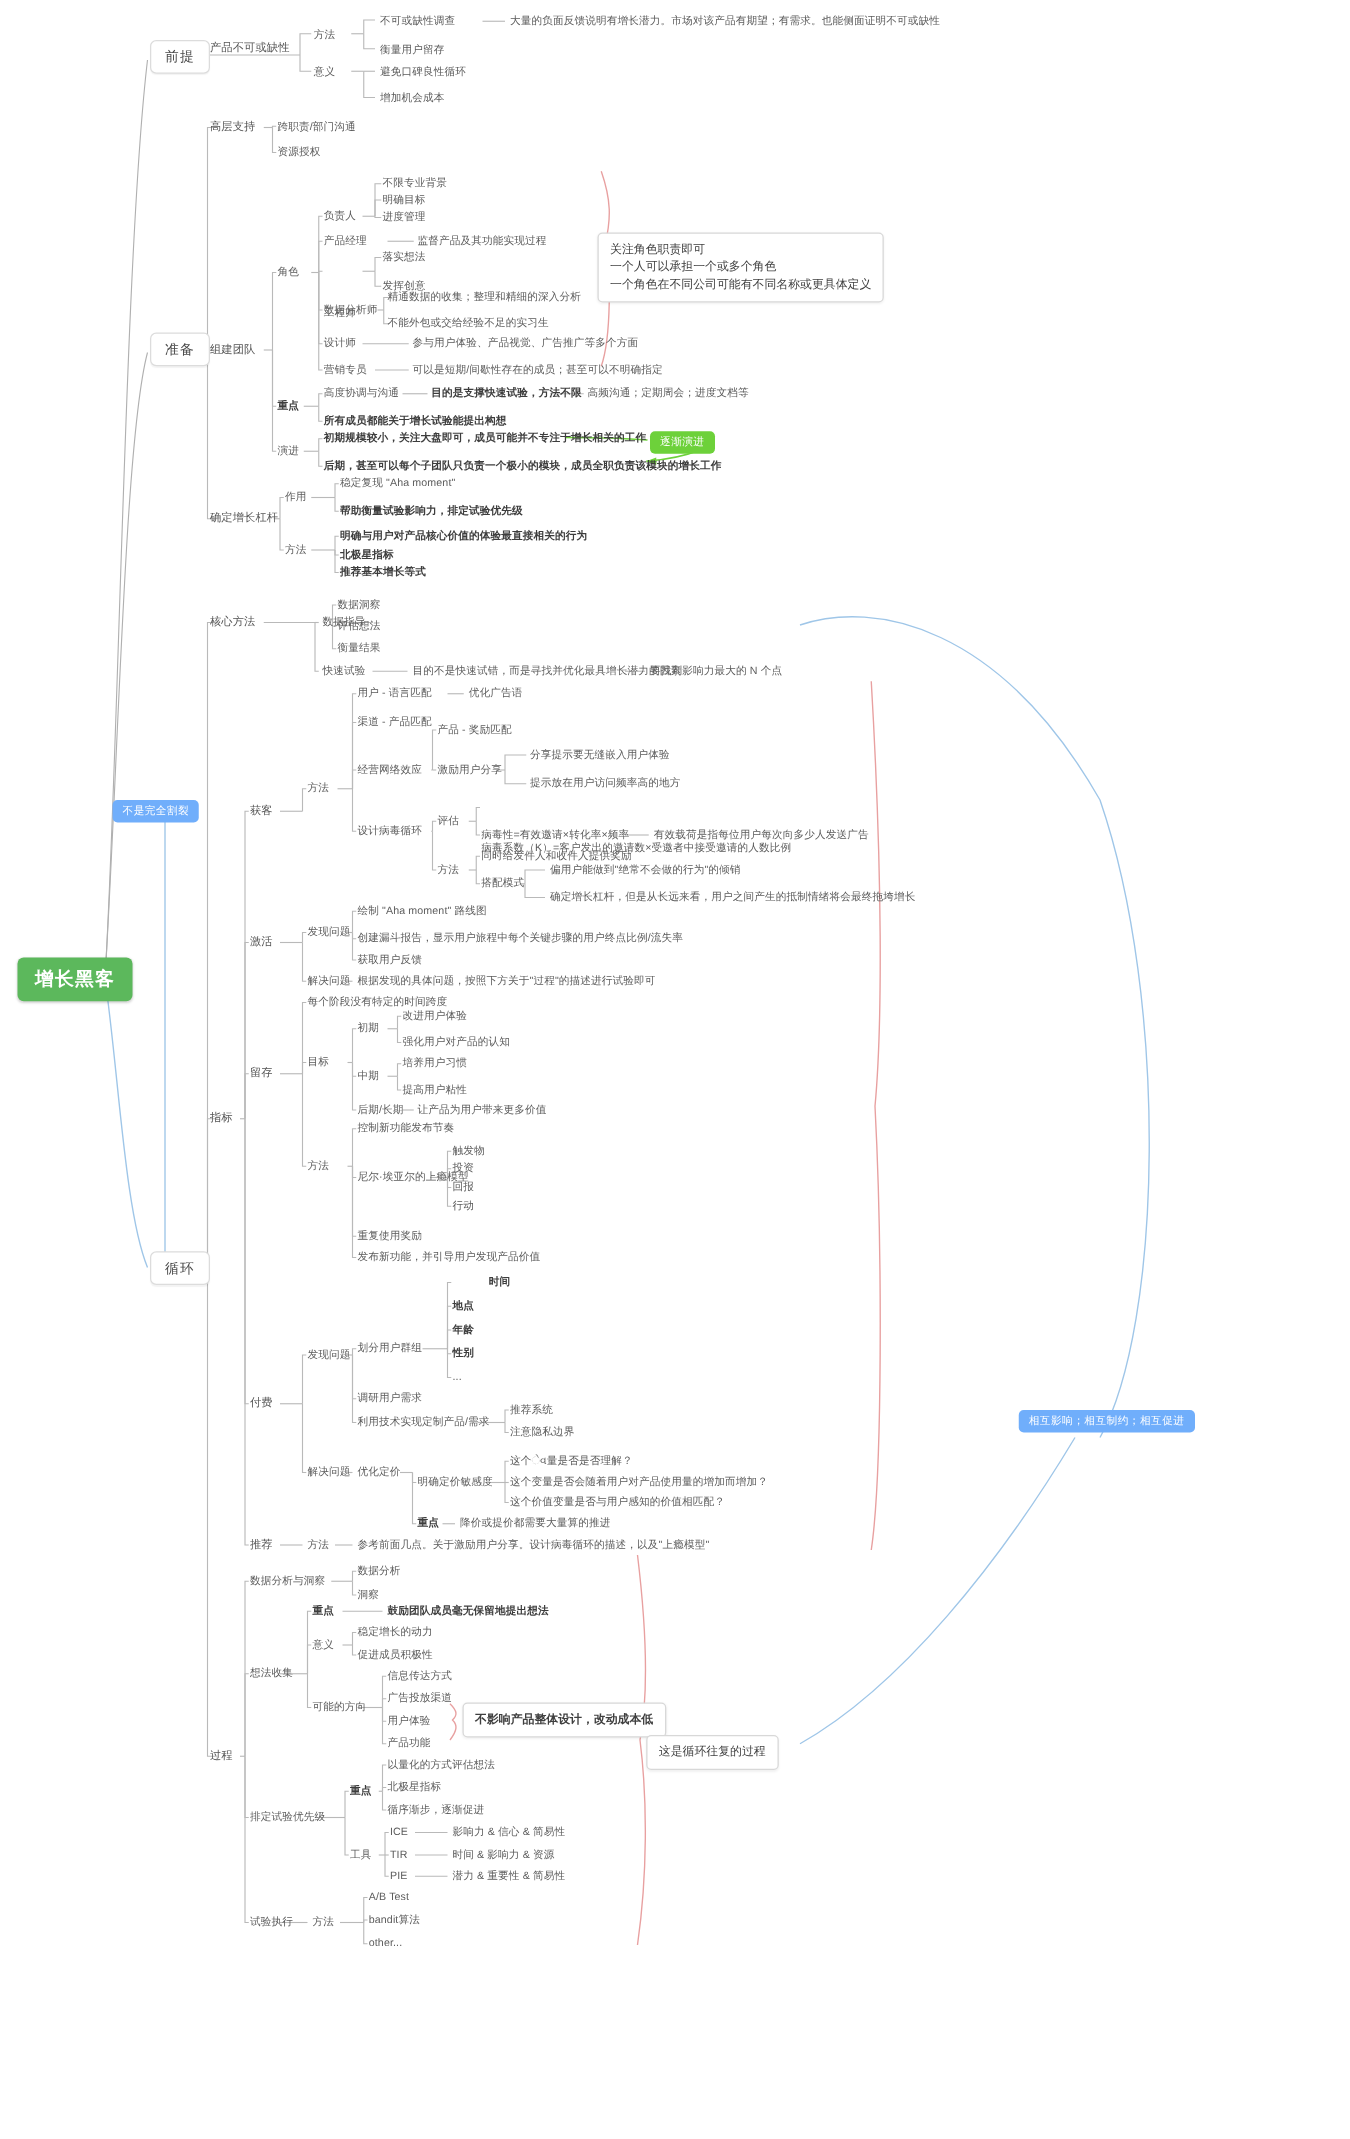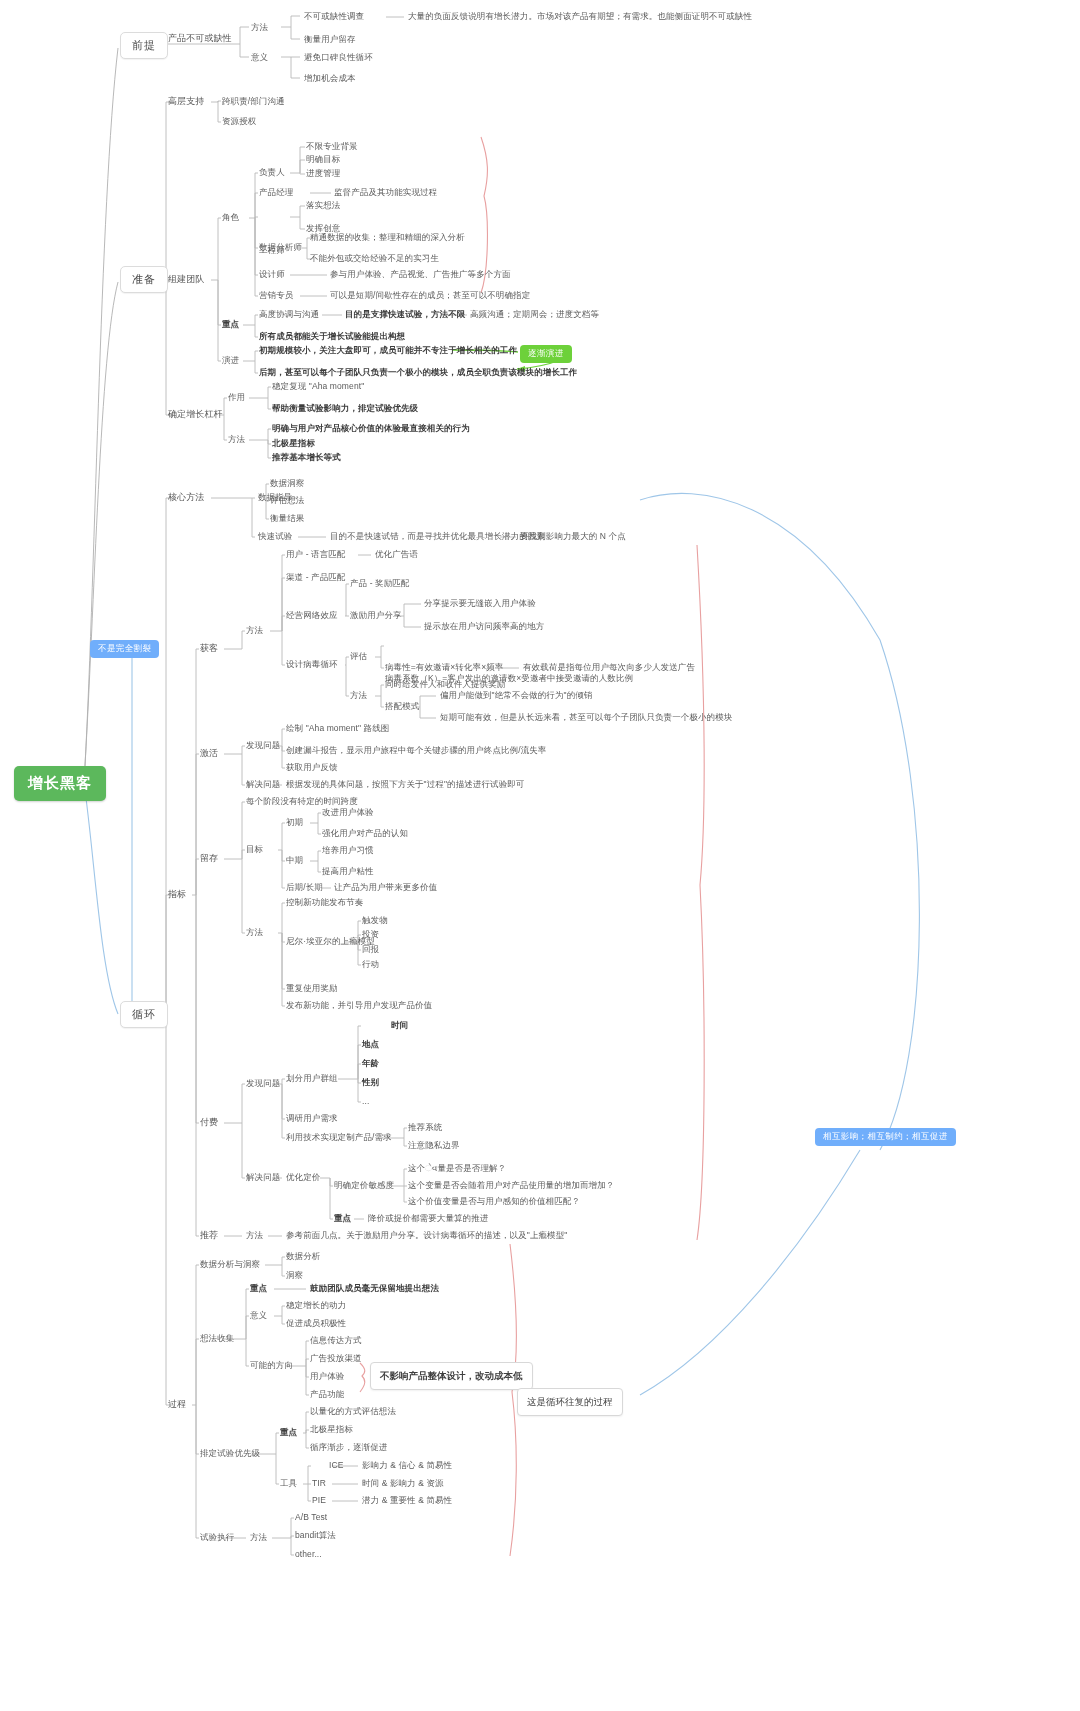--- a/index.html
+++ b/index.html
@@ -346,20 +346,23 @@
   <div class="root" style="left:14px;top:766px;">增长黑客</div>
 
   <div class="branch" style="left:120px;top:32px;">前提</div>
   <div class="branch" style="left:120px;top:266px;">准备</div>
   <div class="branch" style="left:120px;top:1001px;">循环</div>
 
   <div class="badge green" style="left:520px;top:345px;">逐渐演进</div>
   <div class="badge blue" style="left:90px;top:640px;">不是完全割裂</div>
   <div class="badge blue" style="left:815px;top:1128px;">相互影响；相互制约；相互促进</div>
 
+  <div class="callout" style="left:478px;top:186px;">关注角色职责即可
+一个人可以承担一个或多个角色
+一个角色在不同公司可能有不同名称或更具体定义</div>
   <div class="callout" style="left:370px;top:1362px;font-weight:bold;">不影响产品整体设计，改动成本低</div>
   <div class="callout" style="left:517px;top:1388px;">这是循环往复的过程</div>
 
   <div id="node-layer">
       <div class="node lvl1" style="left: 168px; top: 33px;">产品不可或缺性</div>
       <div class="node lvl2" style="left: 251px; top: 22px;">方法</div>
       <div class="node lvl2" style="left: 304px; top: 11px;">不可或缺性调查</div>
       <div class="node lvl2" style="left: 408px; top: 11px;">大量的负面反馈说明有增长潜力。市场对该产品有期望；有需求。也能侧面证明不可或缺性</div>
       <div class="node lvl2" style="left: 304px; top: 34px;">衡量用户留存</div>
       <div class="node lvl2" style="left: 251px; top: 52px;">意义</div>
@@ -423,21 +426,21 @@
       <div class="node lvl2" style="left: 424px; top: 621px;">提示放在用户访问频率高的地方</div>
       <div class="node lvl2" style="left: 286px; top: 659px;">设计病毒循环</div>
       <div class="node lvl2" style="left: 350px; top: 651px;">评估</div>
       <div class="node lvl2" style="left: 385px; top: 640px; margin-top: 33px;">病毒系数（K）=客户发出的邀请数×受邀者中接受邀请的人数比例</div>
       <div class="node lvl2" style="left: 385px; top: 662px;">病毒性=有效邀请×转化率×频率</div>
       <div class="node lvl2" style="left: 523px; top: 662px;">有效载荷是指每位用户每次向多少人发送广告</div>
       <div class="node lvl2" style="left: 350px; top: 690px;">方法</div>
       <div class="node lvl2" style="left: 385px; top: 679px;">同时给发件人和收件人提供奖励</div>
       <div class="node lvl2" style="left: 385px; top: 701px;">搭配模式</div>
       <div class="node lvl2" style="left: 440px; top: 690px;">偏用户能做到"绝常不会做的行为"的倾销</div>
-      <div class="node lvl2" style="left: 440px; top: 712px;">短期可能有效，但是从长远来看，甚至可以每个子团队只负责一个极小的模块</div>
+      <div class="node lvl2" style="left: 440px; top: 712px;">确定增长杠杆，但是从长远来看，用户之间产生的抵制情绪将会最终拖垮增长</div>
       <div class="node lvl1" style="left: 200px; top: 748px;">激活</div>
       <div class="node lvl2" style="left: 246px; top: 740px;">发现问题</div>
       <div class="node lvl2" style="left: 286px; top: 723px;">绘制 "Aha moment" 路线图</div>
       <div class="node lvl2" style="left: 286px; top: 745px;">创建漏斗报告，显示用户旅程中每个关键步骤的用户终点比例/流失率</div>
       <div class="node lvl2" style="left: 286px; top: 762px;">获取用户反馈</div>
       <div class="node lvl2" style="left: 246px; top: 779px;">解决问题</div>
       <div class="node lvl2" style="left: 286px; top: 779px;">根据发现的具体问题，按照下方关于"过程"的描述进行试验即可</div>
       <div class="node lvl1" style="left: 200px; top: 853px;">留存</div>
       <div class="node lvl2" style="left: 246px; top: 796px;">每个阶段没有特定的时间跨度</div>
       <div class="node lvl2" style="left: 246px; top: 844px;">目标</div>
@@ -495,21 +498,21 @@
       <div class="node lvl2" style="left: 310px; top: 1335px;">信息传达方式</div>
       <div class="node lvl2" style="left: 310px; top: 1353px;">广告投放渠道</div>
       <div class="node lvl2" style="left: 310px; top: 1371px;">用户体验</div>
       <div class="node lvl2" style="left: 310px; top: 1389px;">产品功能</div>
       <div class="node lvl2" style="left: 200px; top: 1448px;">排定试验优先级</div>
       <div class="node lvl2 bold" style="left: 280px; top: 1427px;">重点</div>
       <div class="node lvl2" style="left: 310px; top: 1406px;">以量化的方式评估想法</div>
       <div class="node lvl2" style="left: 310px; top: 1424px;">北极星指标</div>
       <div class="node lvl2" style="left: 310px; top: 1442px;">循序渐步，逐渐促进</div>
       <div class="node lvl2" style="left: 280px; top: 1478px;">工具</div>
-      <div class="node lvl2" style="left: 312px; top: 1460px; margin-left: 17px;">ICE</div>
+      <div class="node lvl2" style="left: 312px; top: 1460px;">ICE</div>
       <div class="node lvl2" style="left: 362px; top: 1460px;">影响力 &amp; 信心 &amp; 简易性</div>
       <div class="node lvl2" style="left: 312px; top: 1478px;">TIR</div>
       <div class="node lvl2" style="left: 362px; top: 1478px;">时间 &amp; 影响力 &amp; 资源</div>
       <div class="node lvl2" style="left: 312px; top: 1495px;">PIE</div>
       <div class="node lvl2" style="left: 362px; top: 1495px;">潜力 &amp; 重要性 &amp; 简易性</div>
       <div class="node lvl2" style="left: 200px; top: 1532px;">试验执行</div>
       <div class="node lvl2" style="left: 250px; top: 1532px;">方法</div>
       <div class="node lvl2" style="left: 295px; top: 1512px;">A/B Test</div>
       <div class="node lvl2" style="left: 295px; top: 1530px;">bandit算法</div>
       <div class="node lvl2" style="left: 295px; top: 1549px;">other...</div>

